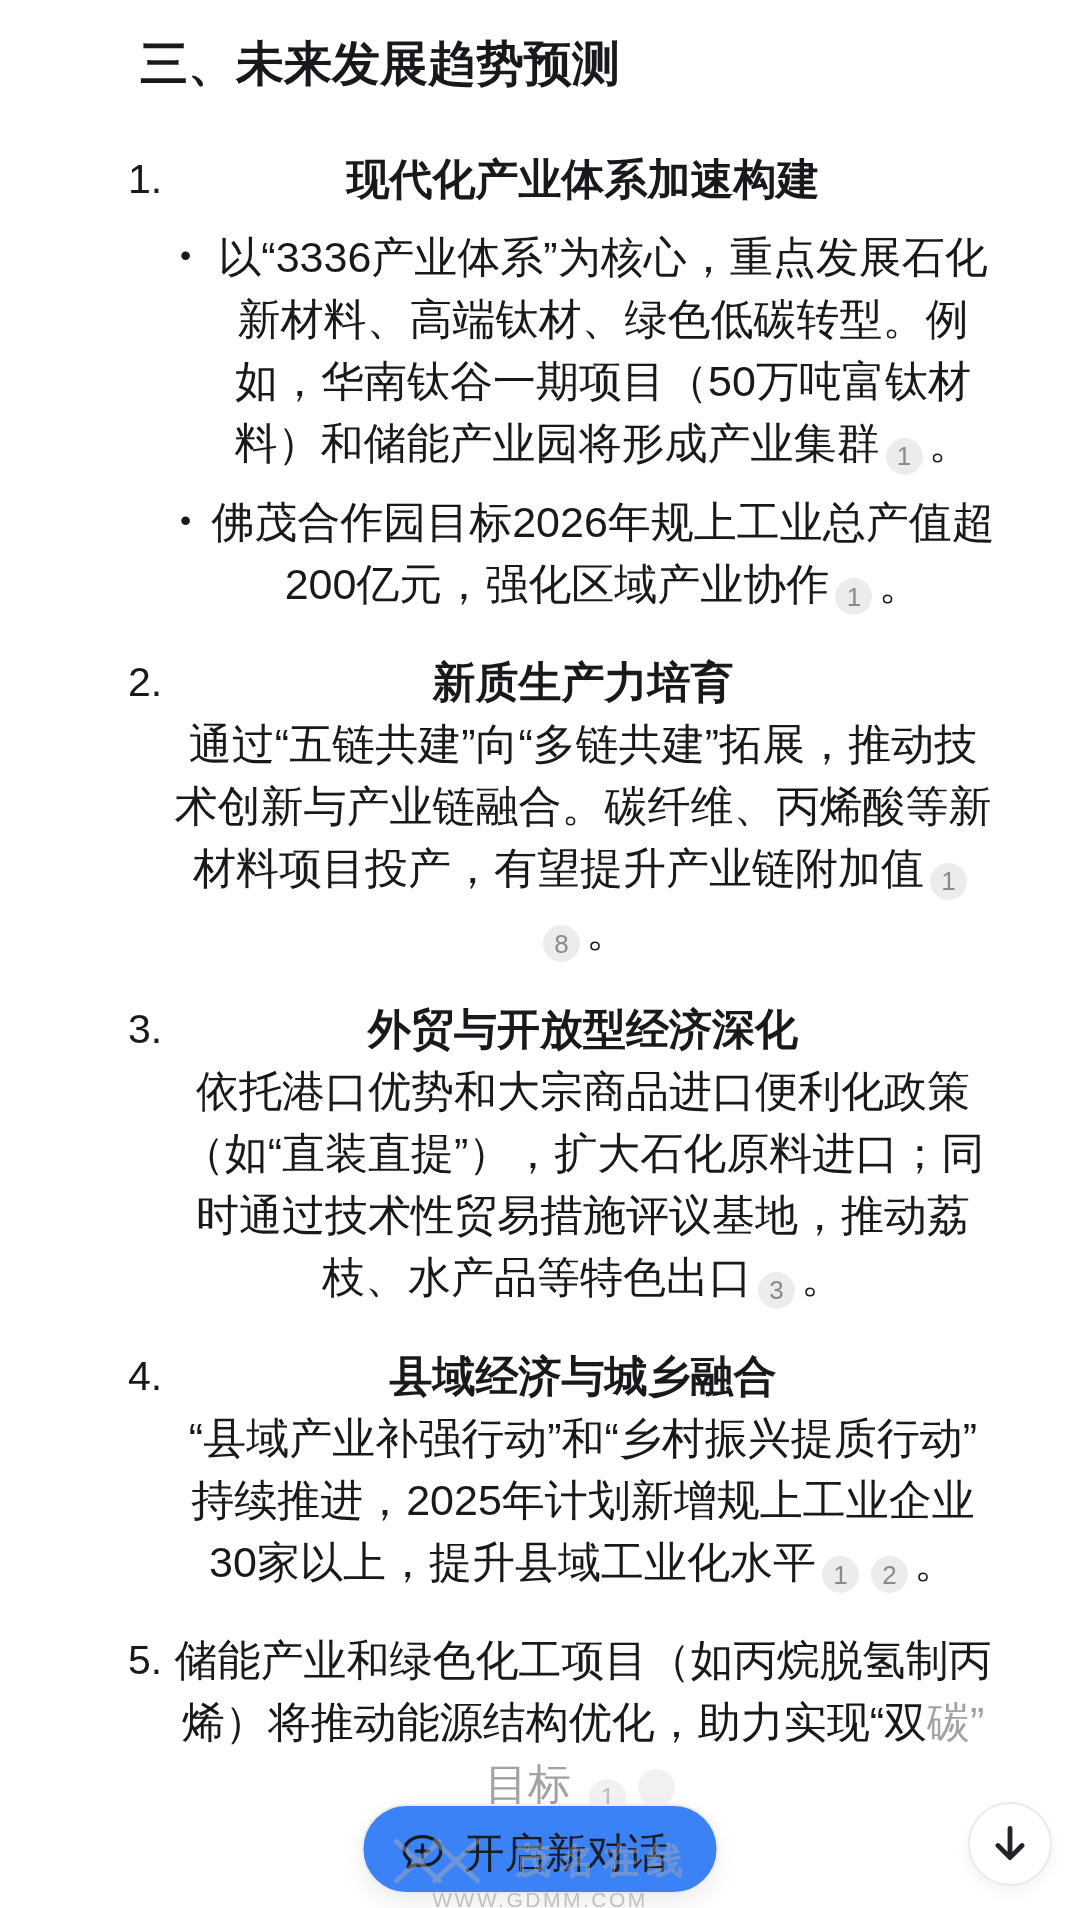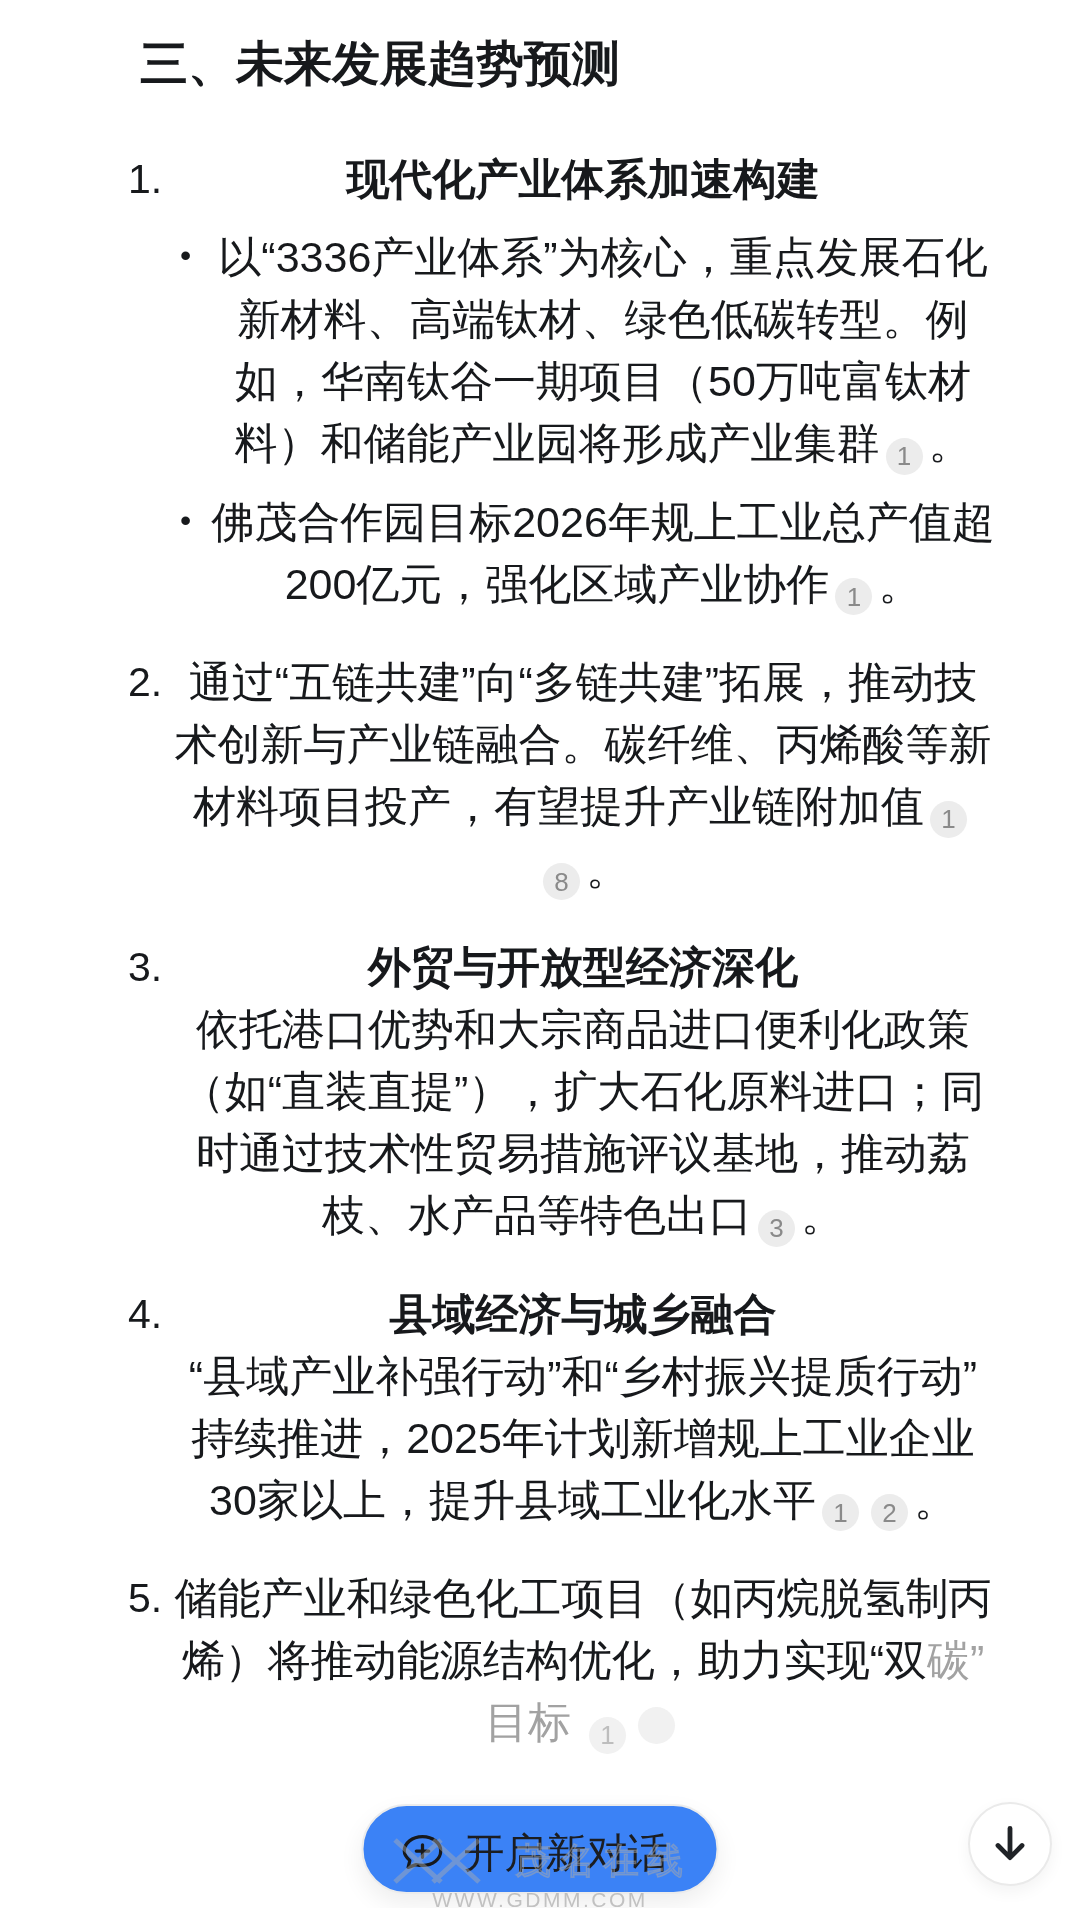--- a/index.html
+++ b/index.html
@@ -59,20 +59,21 @@
         <span class="marker">1.</span>
         <div class="sec-body">
           <div class="sec-heading">现代化产业体系加速构建</div>
           <div class="bullet"><span class="dot">•</span><span class="">以“3336产业体系”为核心，重点发展石化新材料、高端钛材、绿色低碳转型。例如，华南钛谷一期项目（50万吨富钛材料）和储能产业园将形成产业集群</span><span class="badge">1</span><span class="">。</span></div>
           <div class="bullet"><span class="dot">•</span><span class="">佛茂合作园目标2026年规上工业总产值超200亿元，强化区域产业协作</span><span class="badge">1</span><span class="">。</span></div>
         </div>
       </div>
       <div class="section">
         <span class="marker">2.</span>
         <div class="sec-body">
+          <div class="sec-heading">新质生产力培育</div>
           <div><span class="">通过“五链共建”向“多链共建”拓展，推动技术创新与产业链融合。碳纤维、丙烯酸等新材料项目投产，有望提升产业链附加值</span><span class="badge">1</span><span class="badge">8</span><span class="">。</span></div>
         </div>
       </div>
       <div class="section">
         <span class="marker">3.</span>
         <div class="sec-body">
           <div class="sec-heading">外贸与开放型经济深化</div>
           <div><span class="">依托港口优势和大宗商品进口便利化政策（如“直装直提”），扩大石化原料进口；同时通过技术性贸易措施评议基地，推动荔枝、水产品等特色出口</span><span class="badge">3</span><span class="">。</span></div>
         </div>
       </div>

